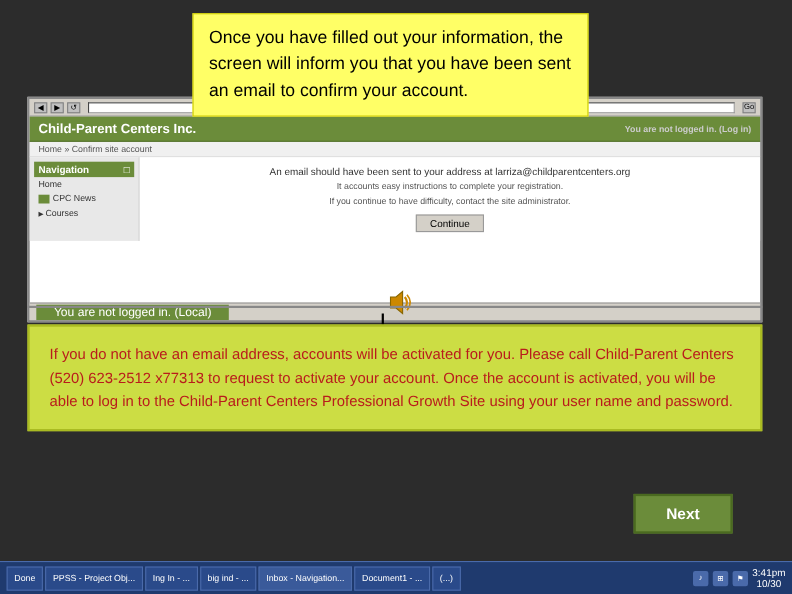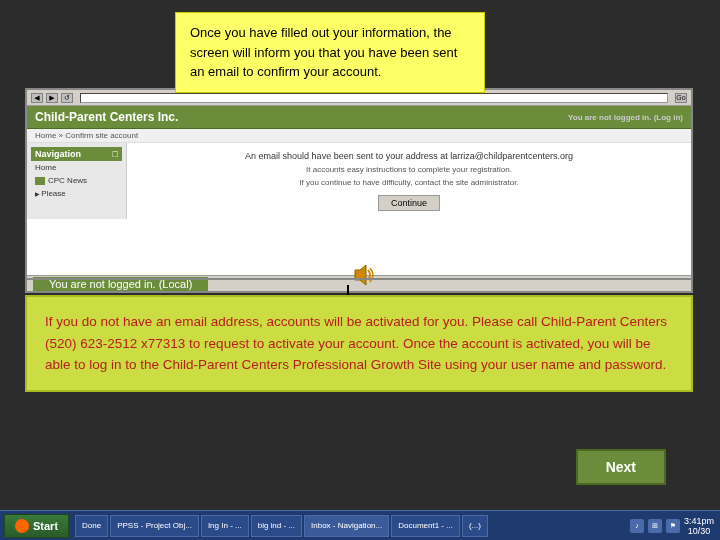--- a/index.html
+++ b/index.html
@@ -20,25 +20,25 @@
       background: #2c2c2c;
       position: absolute;
       top: 0; left: 0;
     }
 
     
     .top-info-box {
       position: absolute;
       top: 12px;
       left: 175px;
-      width: 310px;
+      width: 360px;
       background: #ffff66;
       border: 1px solid #cccc00;
       padding: 10px 14px;
-      font-size: 13px;
+      font-size: 16px;
       line-height: 1.5;
       color: #000;
       z-index: 10;
     }
 
     
     .browser-window {
       position: absolute;
       top: 88px;
       left: 25px;
@@ -401,21 +401,21 @@
         <span>□</span>
       </div>
       <div class="sidebar-item">
         <span>Home</span>
       </div>
       <div class="sidebar-item with-icon">
         <span class="sidebar-icon"></span>
         <span>CPC News</span>
       </div>
       <div class="sidebar-item expandable">
-        <span>Please</span>
+        <span>Courses</span>
       </div>
     </div>
 
     <div class="main-area">
       <div class="email-notice">An email should have been sent to your address at larriza@childparentcenters.org</div>
       <div class="instructions-text">It accounts easy instructions to complete your registration.</div>
       <div class="difficulty-text">If you continue to have difficulty, contact the site administrator.</div>
       <button class="continue-btn">Continue</button>
     </div>
 
@@ -438,24 +438,20 @@
 <div class="divider-line"></div>
 <div class="vol-line"></div>
 
 <div class="bottom-info-box">
   <span>If you do not have an email address, accounts will be activated for you.  Please call Child-Parent Centers (520) 623-2512 x77313  to request to activate your account.   Once the account is activated, you will be able to log in to the Child-Parent Centers Professional Growth Site using your user name and password.</span>
 </div>
 
 <button class="next-btn">Next</button>
 
 <div class="taskbar">
-  <div class="start-btn">
-    <div class="start-logo"></div>
-    <span>Start</span>
-  </div>
   <div class="taskbar-apps">
     <div class="taskbar-app">
       <span>Done</span>
     </div>
     <div class="taskbar-app">
       <span>PPSS - Project Obj...</span>
     </div>
     <div class="taskbar-app">
       <span>Ing In - ...</span>
     </div>

